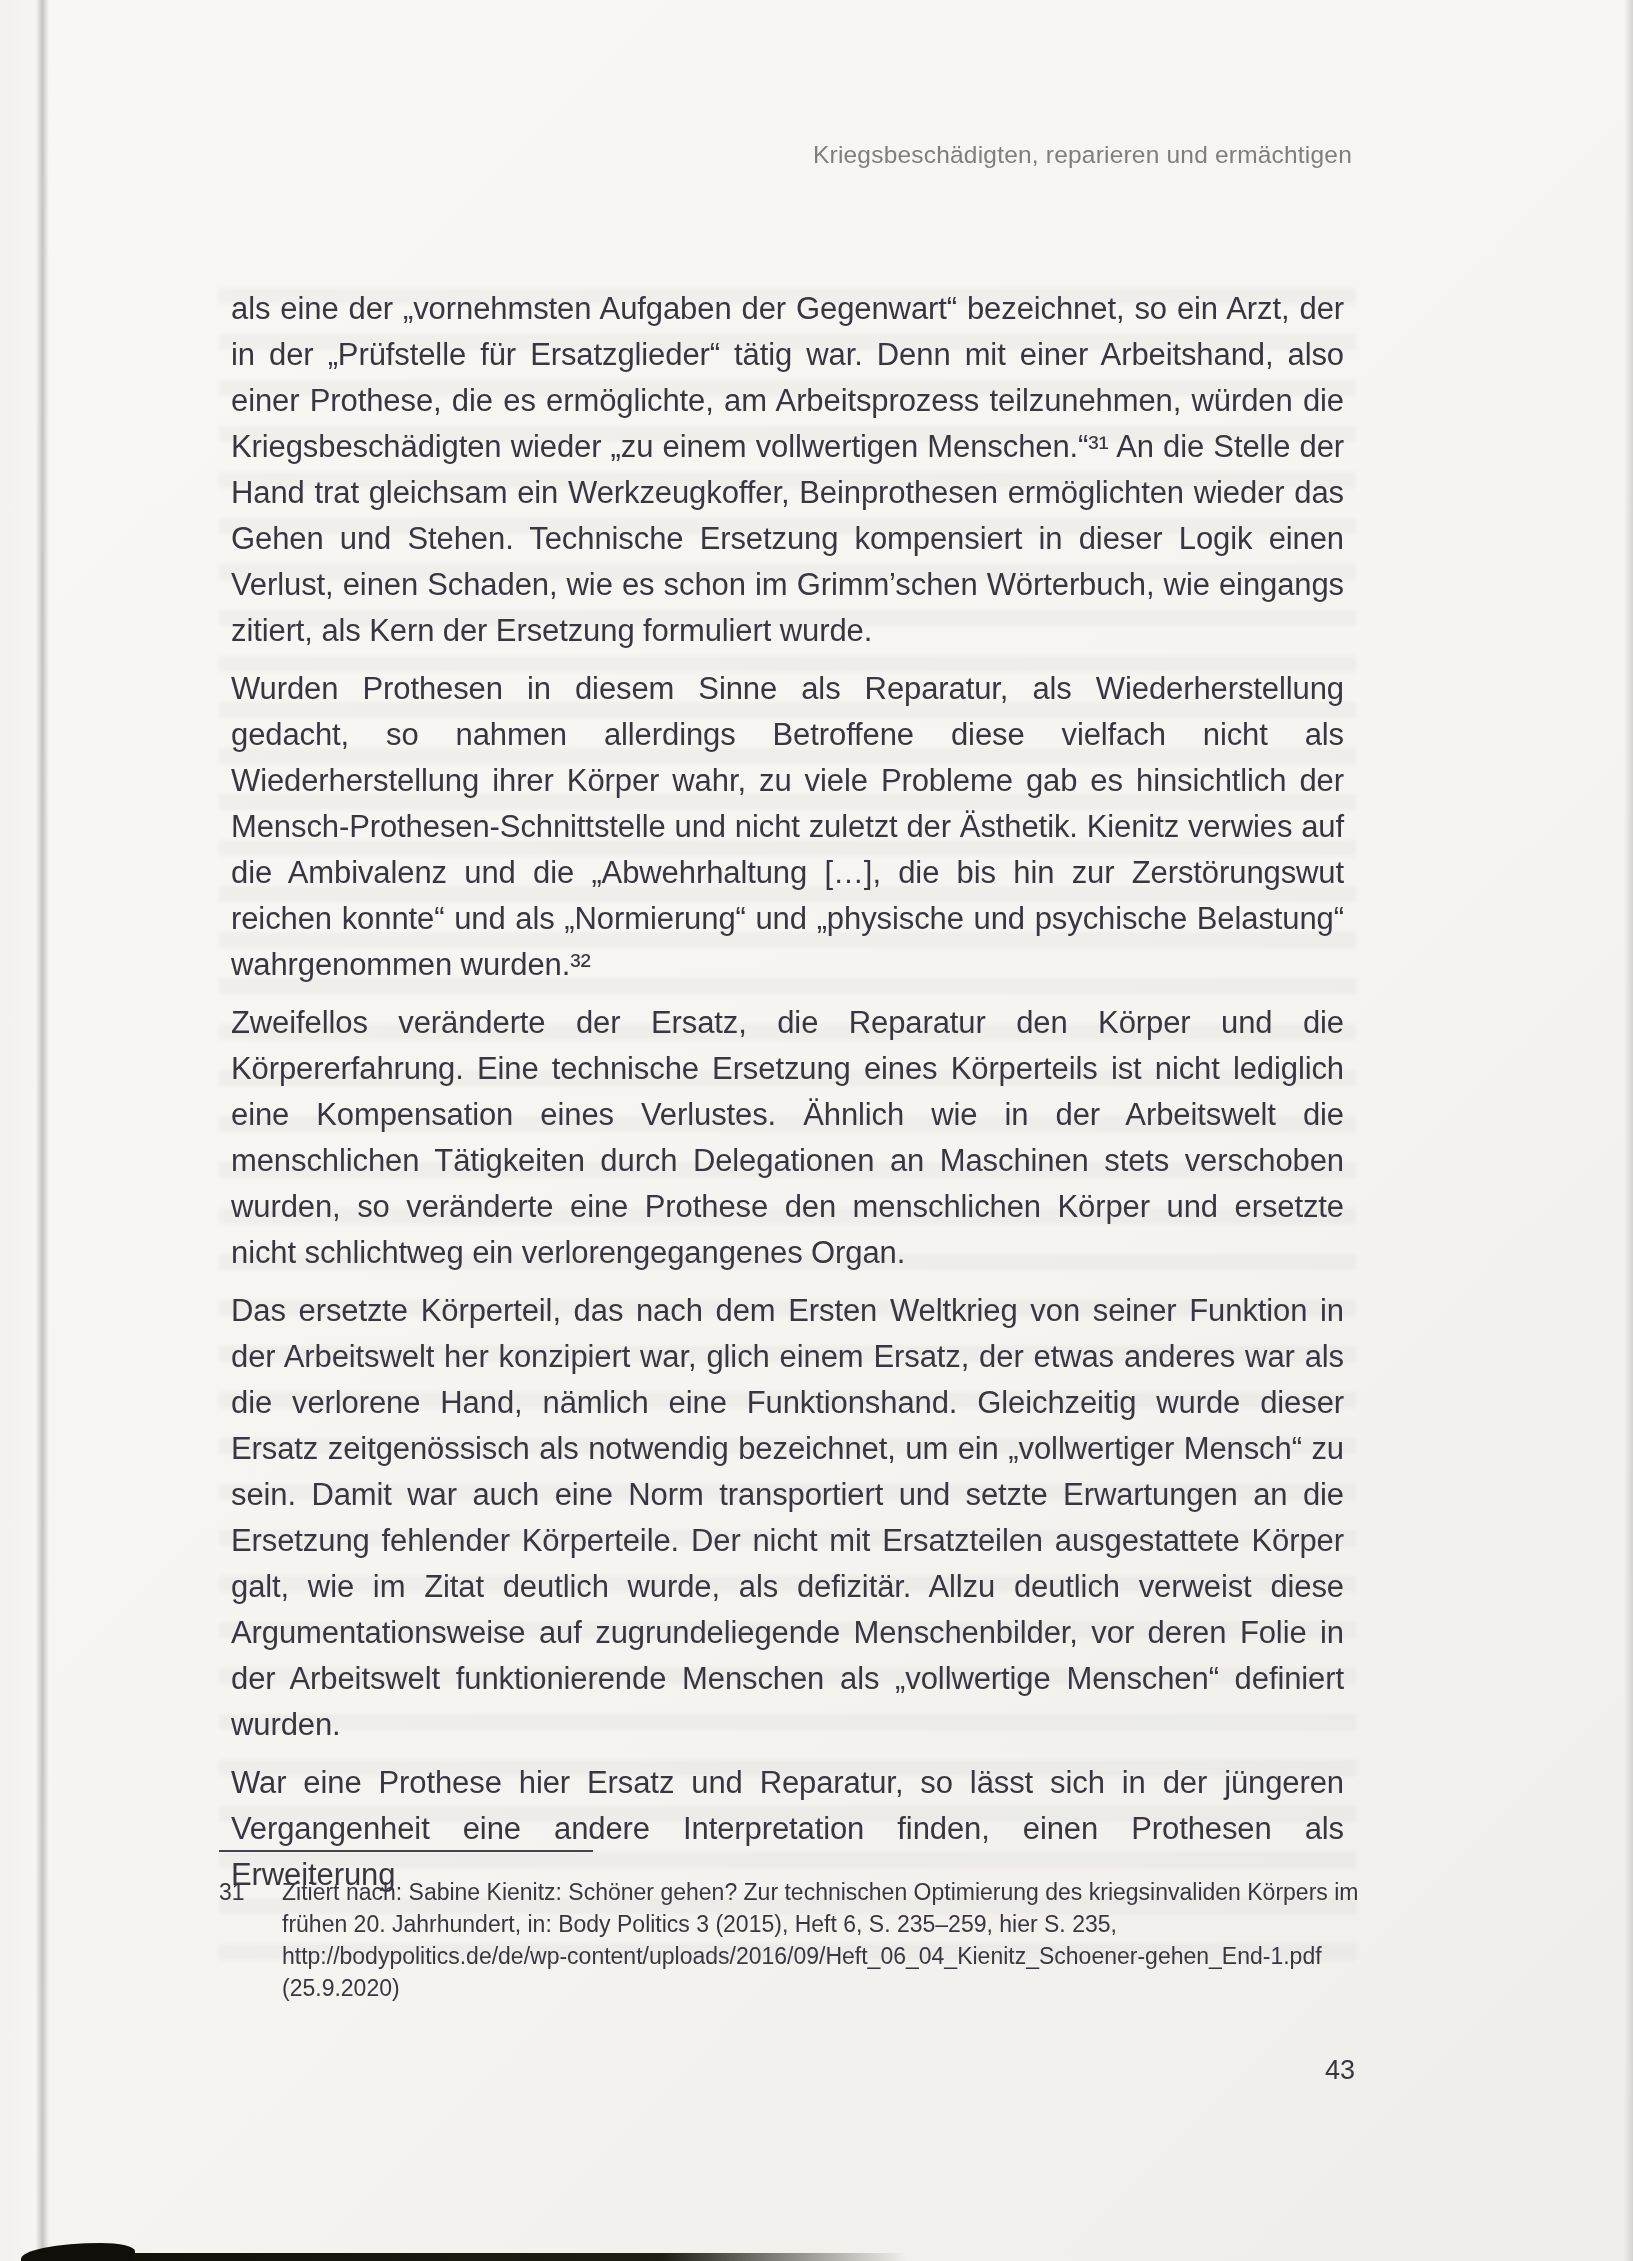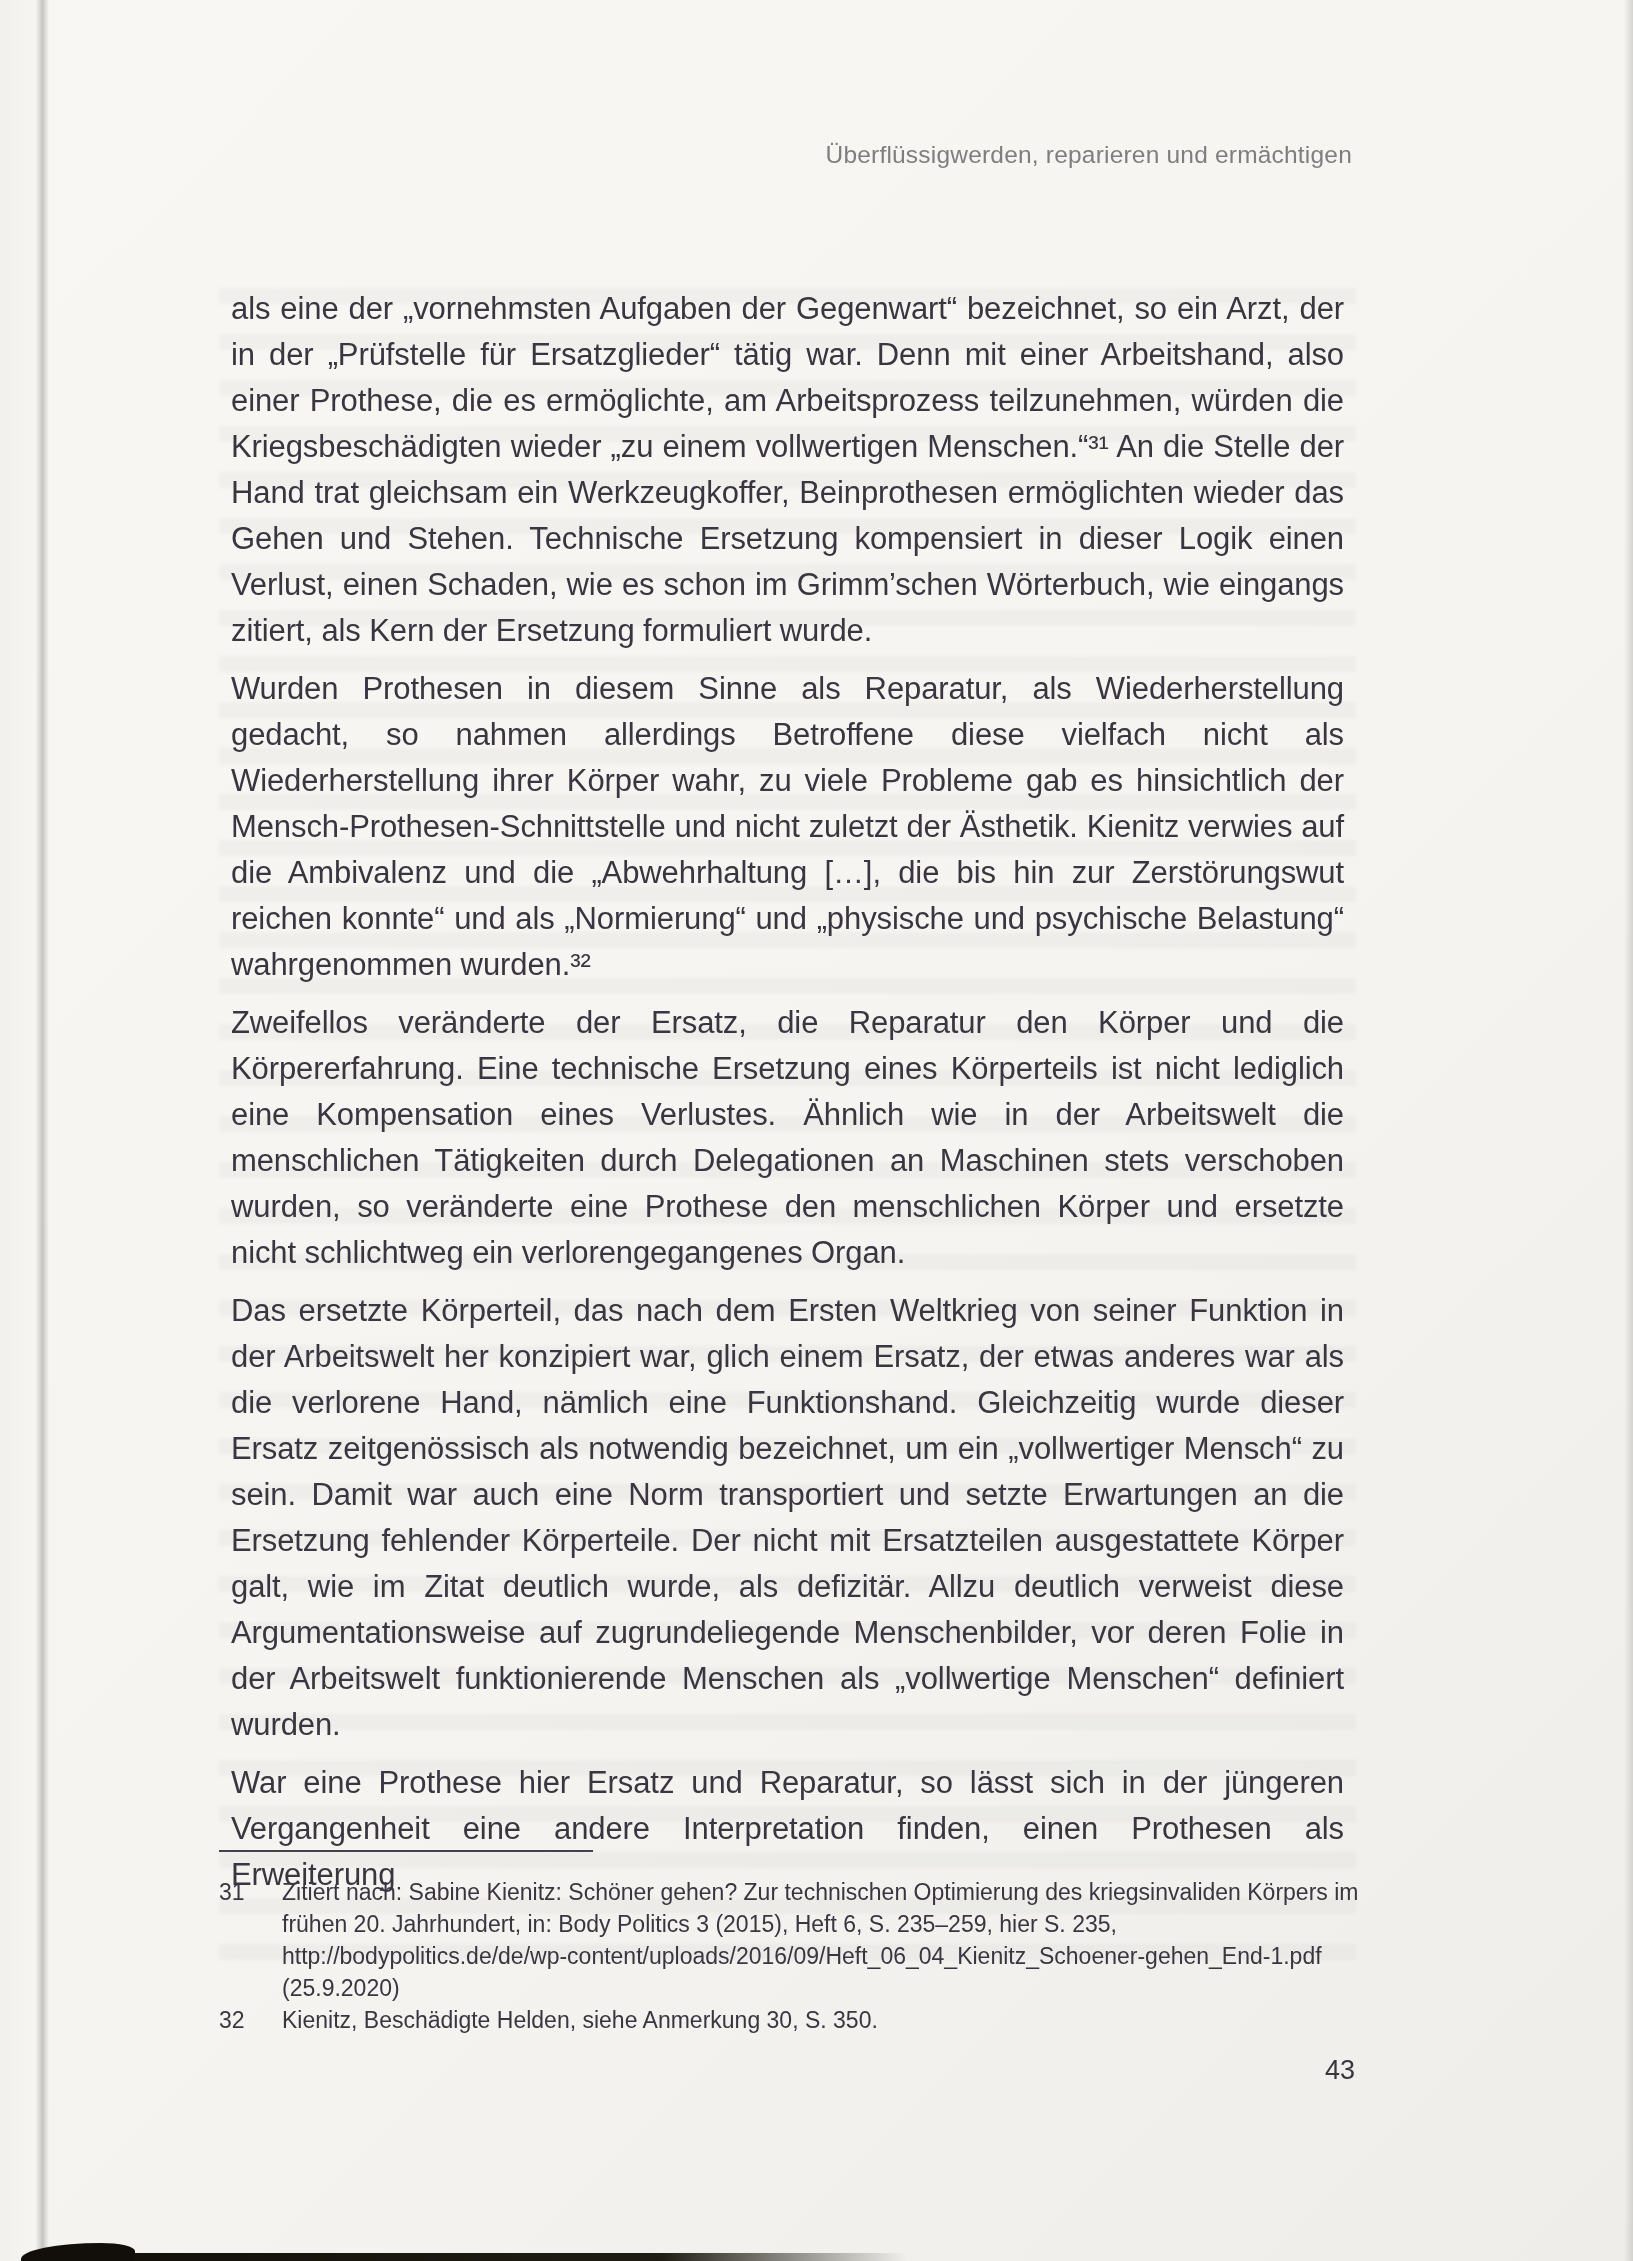--- a/index.html
+++ b/index.html
@@ -49,41 +49,37 @@
 </head>
 <body>
 
 <div class="page">
 
   <div class="left-margin-strip"></div>
   <div class="gutter-line"></div>
   <div class="right-edge"></div>
   <div class="showthrough"></div>
 
-  <div class="running-header">Überflüssigwerden, reparieren und ermächtigen</div>
+  <div class="running-header">Kriegsbeschädigten, reparieren und ermächtigen</div>
 
   <div class="bodycol">
     <p>als eine der „vornehmsten Aufgaben der Gegenwart“ bezeichnet, so ein Arzt, der in der „Prüfstelle für Ersatzglieder“ tätig war. Denn mit einer Arbeitshand, also einer Prothese, die es ermöglichte, am Arbeitsprozess teilzunehmen, würden die Kriegsbeschädigten wieder „zu einem vollwertigen Menschen.“³¹ An die Stelle der Hand trat gleichsam ein Werkzeugkoffer, Beinprothesen ermöglichten wieder das Gehen und Stehen. Technische Ersetzung kompensiert in dieser Logik einen Verlust, einen Schaden, wie es schon im Grimm’schen Wörterbuch, wie eingangs zitiert, als Kern der Ersetzung formuliert wurde.</p>
     <p>Wurden Prothesen in diesem Sinne als Reparatur, als Wiederherstellung gedacht, so nahmen allerdings Betroffene diese vielfach nicht als Wiederherstellung ihrer Körper wahr, zu viele Probleme gab es hinsichtlich der Mensch-Prothesen-Schnittstelle und nicht zuletzt der Ästhetik. Kienitz verwies auf die Ambivalenz und die „Abwehrhaltung […], die bis hin zur Zerstörungswut reichen konnte“ und als „Normierung“ und „physische und psychische Belastung“ wahrgenommen wurden.³²</p>
     <p>Zweifellos veränderte der Ersatz, die Reparatur den Körper und die Körpererfahrung. Eine technische Ersetzung eines Körperteils ist nicht lediglich eine Kompensation eines Verlustes. Ähnlich wie in der Arbeitswelt die menschlichen Tätigkeiten durch Delegationen an Maschinen stets verschoben wurden, so veränderte eine Prothese den menschlichen Körper und ersetzte nicht schlichtweg ein verlorengegangenes Organ.</p>
     <p>Das ersetzte Körperteil, das nach dem Ersten Weltkrieg von seiner Funktion in der Arbeitswelt her konzipiert war, glich einem Ersatz, der etwas anderes war als die verlorene Hand, nämlich eine Funktionshand. Gleichzeitig wurde dieser Ersatz zeitgenössisch als notwendig bezeichnet, um ein „vollwertiger Mensch“ zu sein. Damit war auch eine Norm transportiert und setzte Erwartungen an die Ersetzung fehlender Körperteile. Der nicht mit Ersatzteilen ausgestattete Körper galt, wie im Zitat deutlich wurde, als defizitär. Allzu deutlich verweist diese Argumentationsweise auf zugrundeliegende Menschenbilder, vor deren Folie in der Arbeitswelt funktionierende Menschen als „vollwertige Menschen“ definiert wurden.</p>
     <p>War eine Prothese hier Ersatz und Reparatur, so lässt sich in der jüngeren Vergangenheit eine andere Interpretation finden, einen Prothesen als Erweiterung</p>
   </div>
 
   <div class="fn-rule"></div>
 
   <div class="footnotes">
     <div class="fn-item">
       <span class="fn-num">31</span>
       <span class="fn-text">Zitiert nach: Sabine Kienitz: Schöner gehen? Zur technischen Optimierung des kriegsinvaliden Körpers im frühen 20. Jahrhundert, in: Body Politics 3 (2015), Heft 6, S. 235–259, hier S. 235, http://bodypolitics.de/de/wp-content/uploads/2016/09/Heft_06_04_Kienitz_Schoener-gehen_End-1.pdf (25.9.2020)</span>
     </div>
-    <div class="fn-item">
-      <span class="fn-num">32</span>
-      <span class="fn-text">Kienitz, Beschädigte Helden, siehe Anmerkung 30, S. 350.</span>
-    </div>
   </div>
 
   <div class="page-number">43</div>
 
   <div class="bottom-bar"></div>
   <div class="bottom-blob"></div>
 
 </div>
 
 

